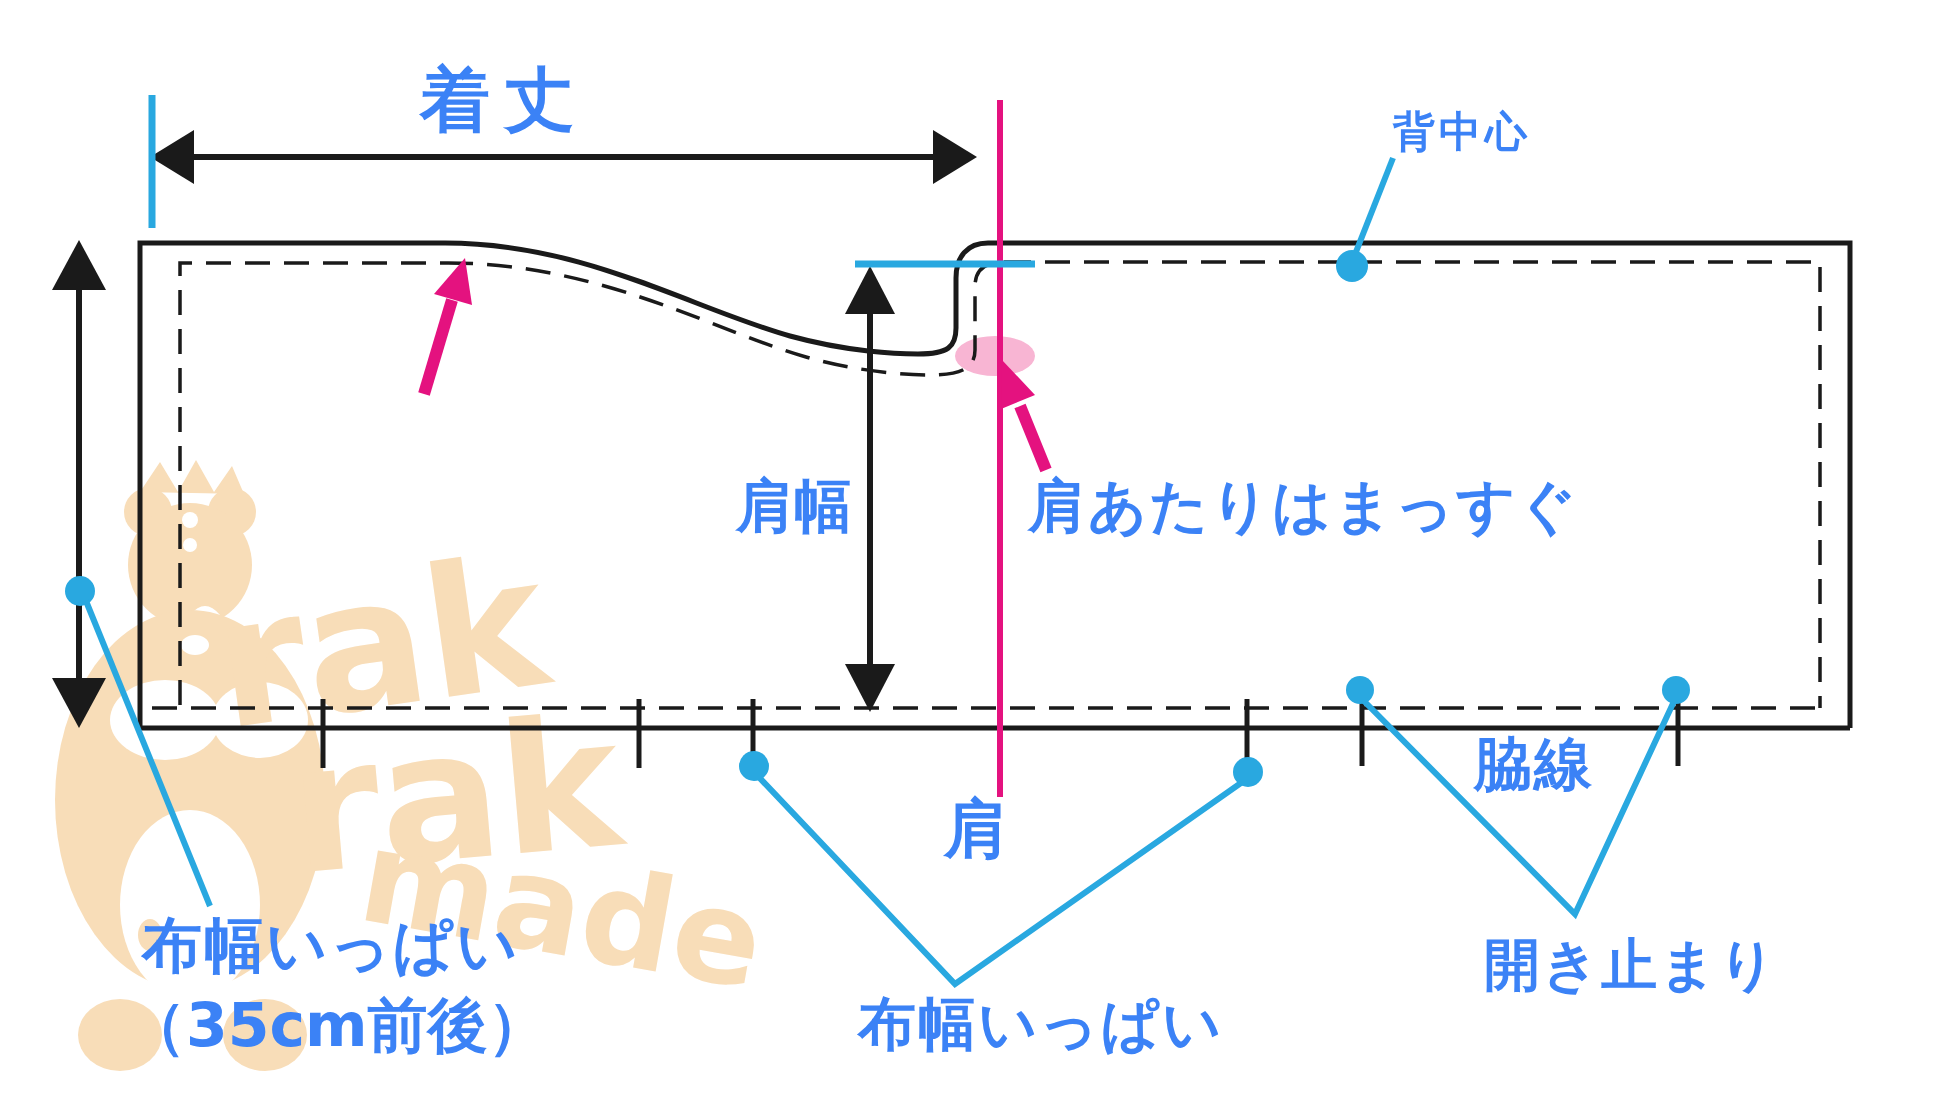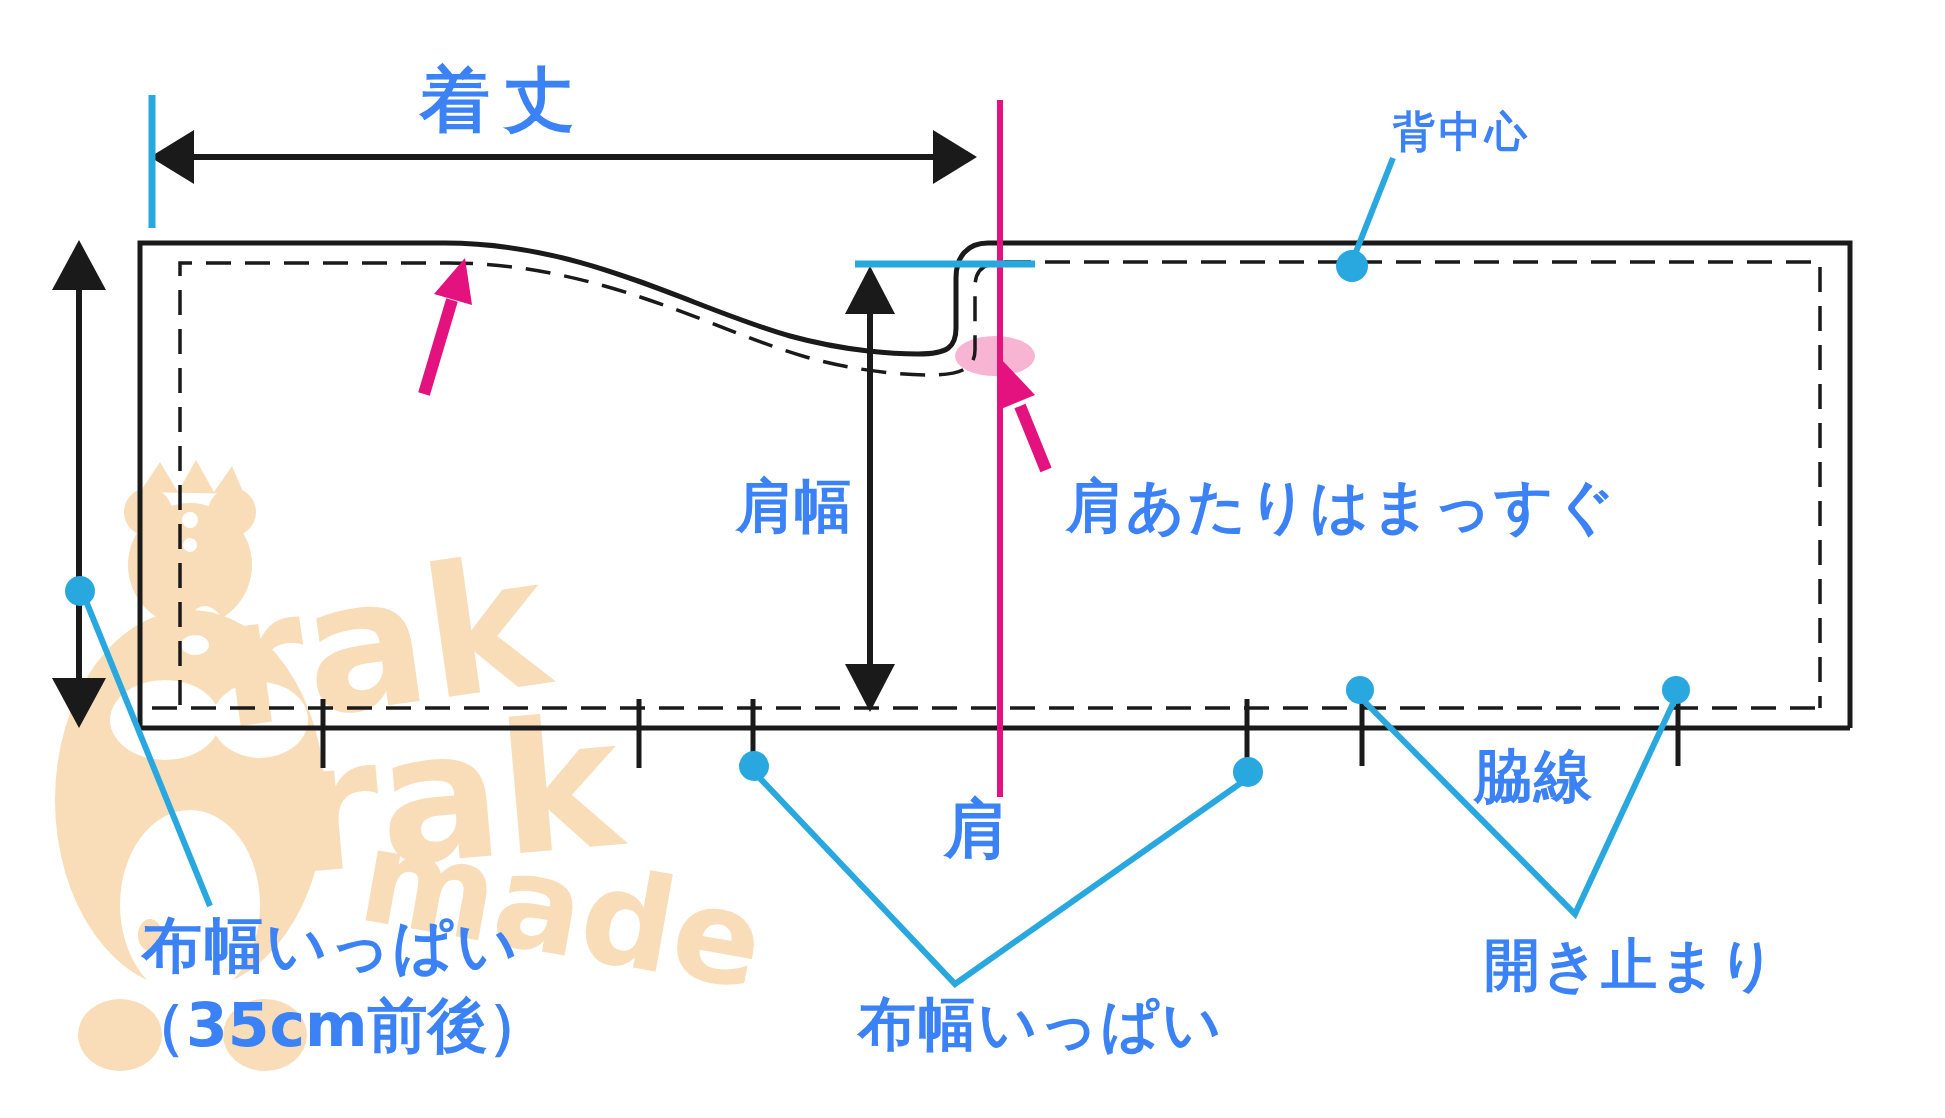--- a/index.html
+++ b/index.html
@@ -9,23 +9,23 @@
   }
   #diagram-svg{position:absolute;left:0;top:0;}
   .lbl{
     position:absolute;color:#3b82f6;font-weight:600;white-space:nowrap;
     font-family:"DejaVu Sans","Liberation Sans",sans-serif;line-height:1.05;
   }
   .lbl-kitake      {left:420px;top:64px;  font-size:70px;letter-spacing:14px;}
   .lbl-senakashin  {left:1393px;top:82px; font-size:42px;letter-spacing:4px;margin-top:28px;}
   .lbl-nameraka    {left:226px;top:390px; font-size:62px;letter-spacing:3px;}
   .lbl-katahaba    {left:736px;top:450px; font-size:58px;margin-top:26px;}
-  .lbl-kataatari   {left:1066px;top:476px;font-size:58px;letter-spacing:2px;}
+  .lbl-kataatari   {left:1028px;top:476px;font-size:58px;letter-spacing:2px;}
   .lbl-kata        {left:944px;top:796px; font-size:64px;}
-  .lbl-wakisen     {left:1474px;top:734px;font-size:58px;letter-spacing:2px;margin-top:12px;}
+  .lbl-wakisen     {left:1474px;top:734px;font-size:58px;letter-spacing:2px;}
   .lbl-sodetsuke   {left:858px;top:994px; font-size:58px;letter-spacing:2px;}
   .lbl-hiraki      {left:1484px;top:936px;font-size:56px;letter-spacing:2px;}
   .lbl-nunohaba1   {left:142px;top:914px; font-size:60px;letter-spacing:2px;}
   .lbl-nunohaba2   {left:126px;top:994px; font-size:60px;}
   .wm-text{font-weight:bold;font-family:"DejaVu Sans","Liberation Sans",sans-serif;}
 </style>
 </head>
 <body>
 
 <div id="stage">

